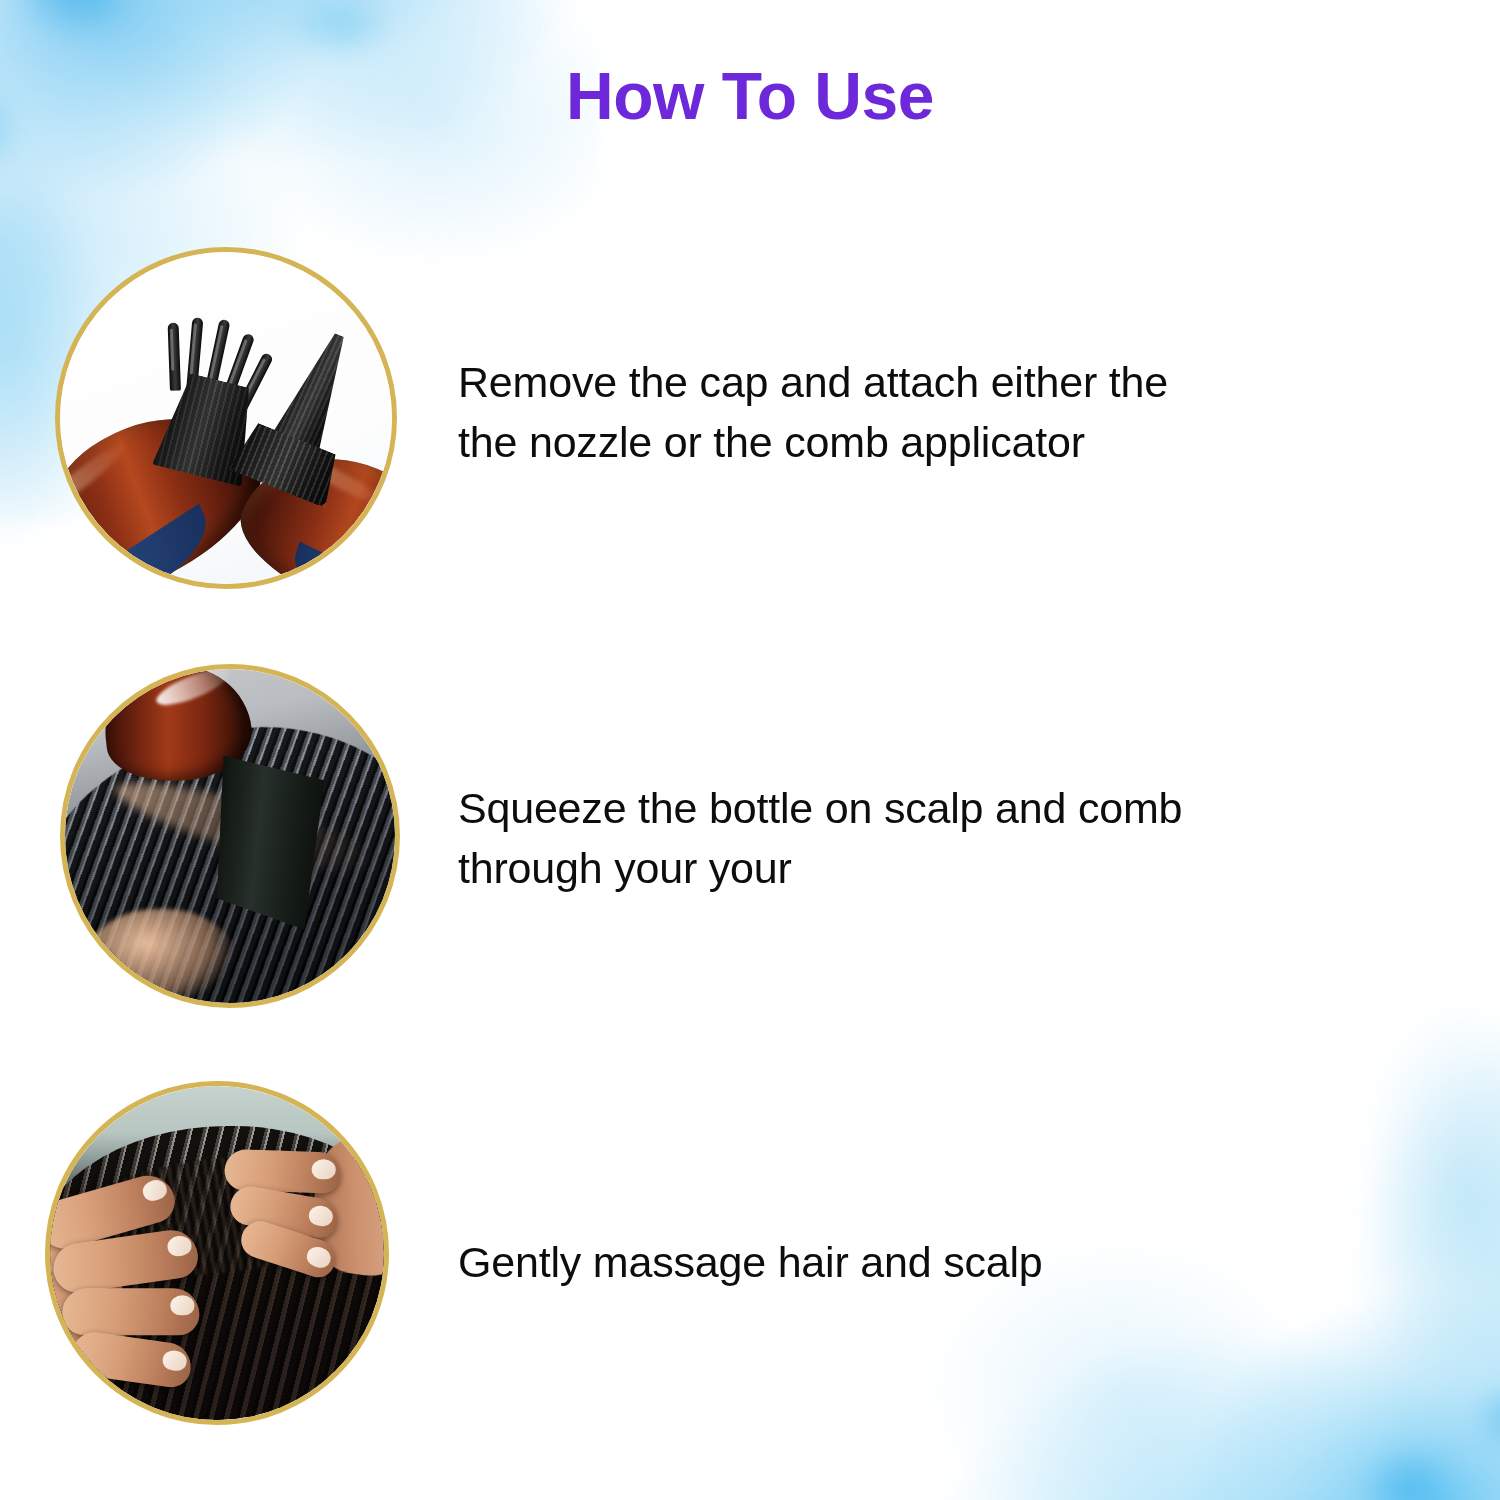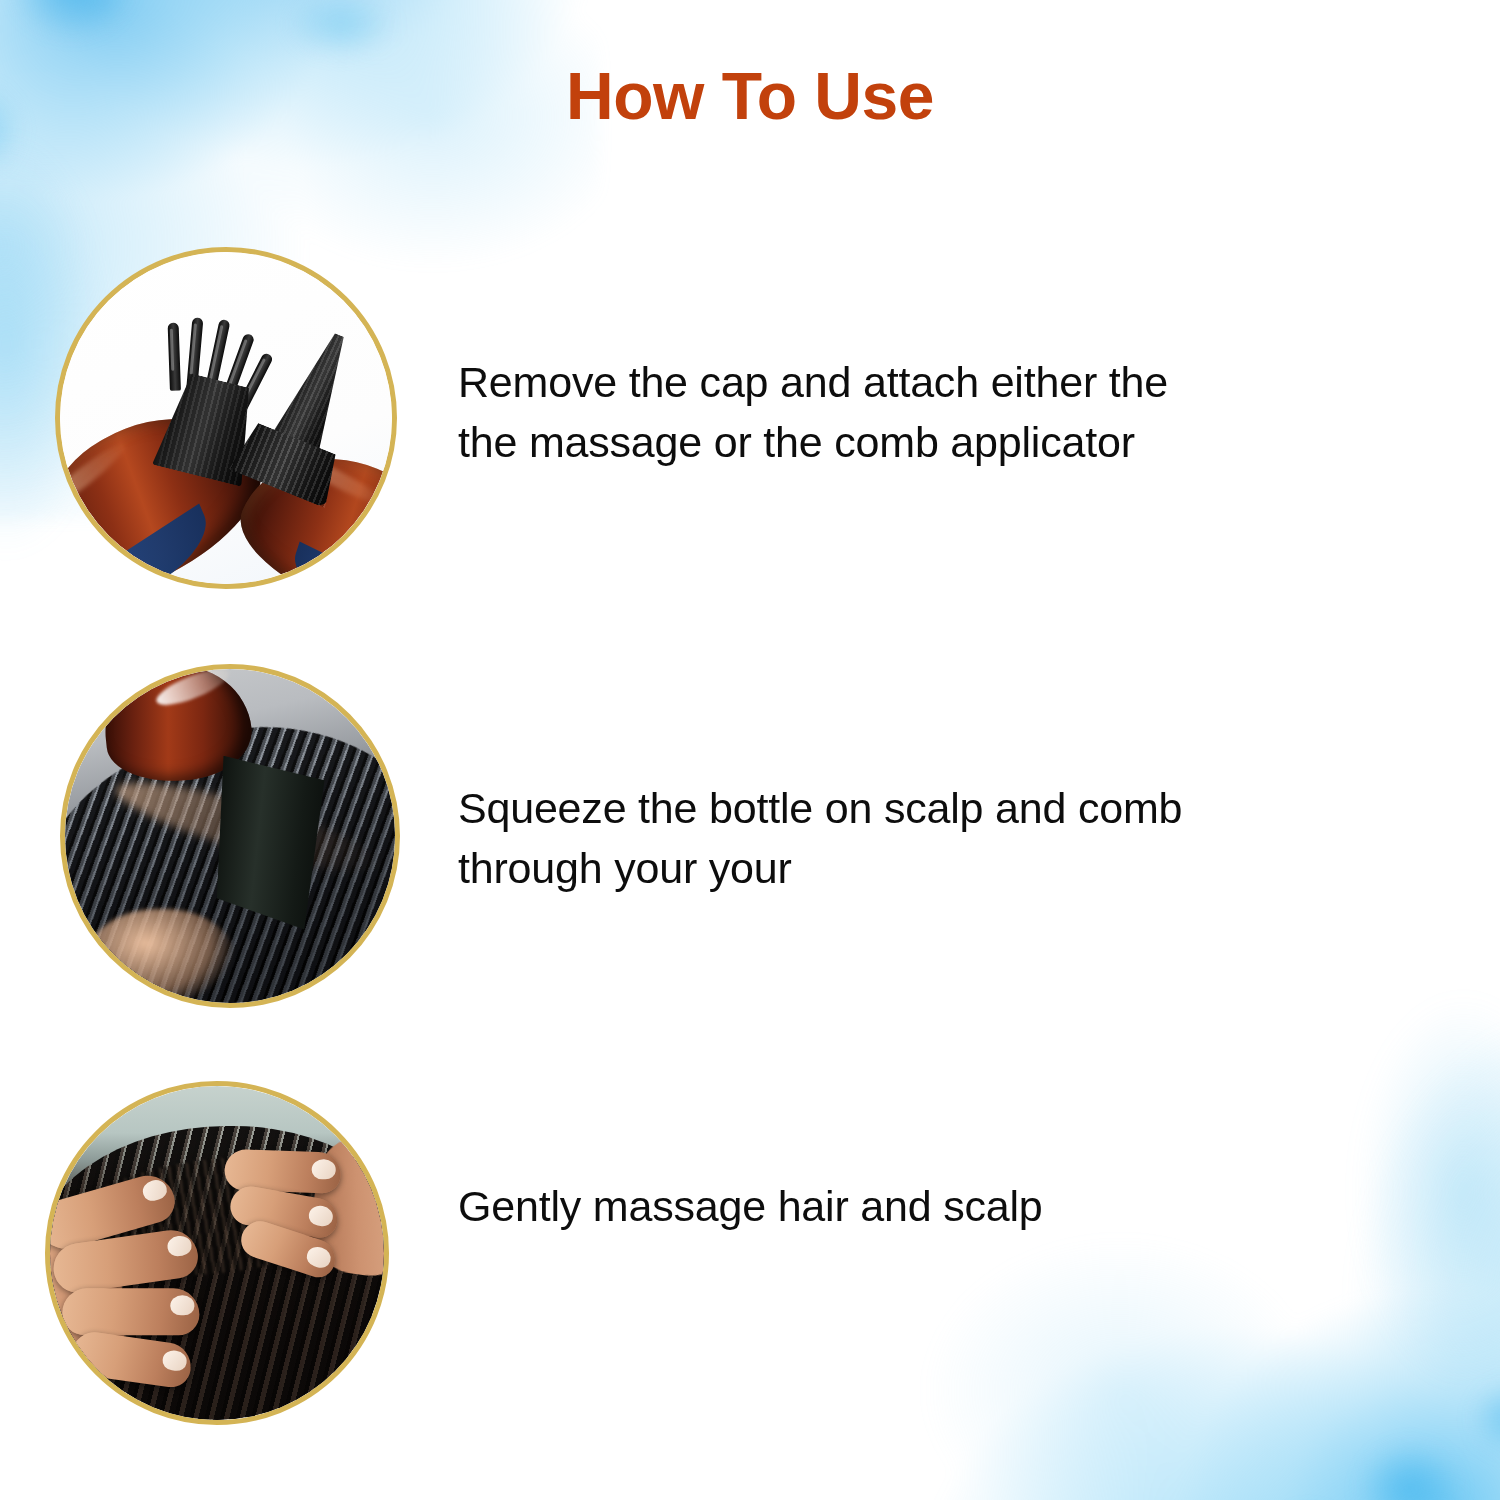--- a/index.html
+++ b/index.html
@@ -75,21 +75,21 @@
     background:radial-gradient(ellipse 50% 50% at 50% 50%, rgba(255,255,255,.96) 0%, rgba(255,255,255,.80) 52%, rgba(255,255,255,0) 78%);
   }
 
   
   #title {
     position:absolute; left:0; top:58px; width:1500px;
     text-align:center;
     font-size:66px;
     font-weight:bold;
     letter-spacing:-0.5px;
-    color:#c2410c;
+    color:#6d28d9;
     font-family:"Liberation Sans", sans-serif;
   }
 
   
   .step { position:absolute; }
 
   .photo-ring {
     position:absolute;
     border-radius:50%;
     border:5px solid #d4b455;
@@ -326,21 +326,21 @@
   }
   #p3-strap {
     position:absolute; right:2%; top:40%; width:24%; height:10%;
     background:linear-gradient(100deg,#6b3b22,#4a2715);
     border-radius:8px; transform:rotate(22deg); filter:blur(.8px);
   }
 
   
   #text1 { left:458px; top:352px; width:940px; }
   #text2 { left:458px; top:778px; width:940px; }
-  #text3 { left:458px; top:1176px; width:940px; }
+  #text3 { left:458px; top:1232px; width:940px; }
 </style>
 </head>
 <body>
 
 <div id="page">
 
   <div class="wash" id="wash-topleft"></div>
   <div class="wash" id="wash-topleft-speckle"></div>
   <div class="wash" id="wash-edge-left"></div>
   <div class="wash" id="wash-edge-right"></div>
@@ -378,21 +378,21 @@
 
         <div class="bottle" id="b2-nozzle">
           <div class="cone"></div>
           <div class="collar"></div>
         </div>
 
       </div>
     </div>
 
     <p class="step-text" id="text1">Remove the cap and attach either the
-the massage or the comb applicator</p>
+the nozzle or the comb applicator</p>
   </div>
 
   <div class="step">
 
     <div class="photo-ring" id="photo2">
       <div class="photo">
         <div id="p2-hairmass"></div>
         <div id="p2-part"></div>
         <div id="p2-forehead"></div>
         <div id="p2-bottle">

